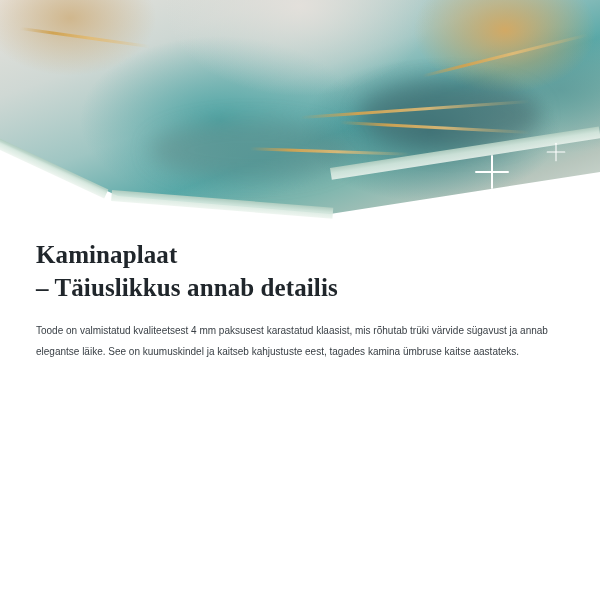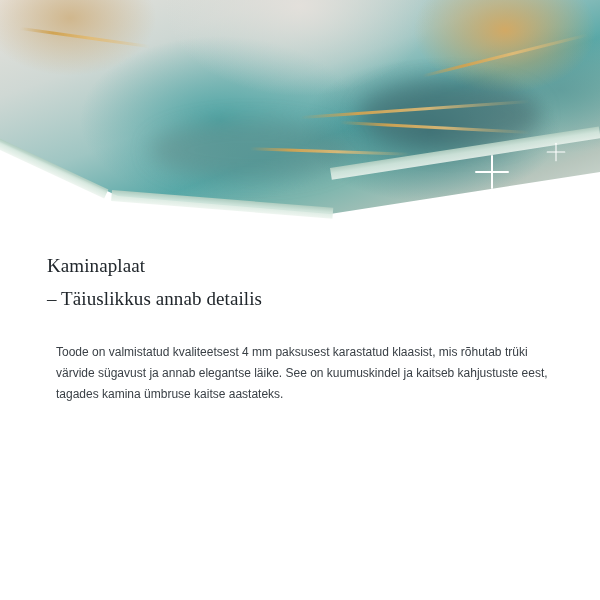--- a/index.html
+++ b/index.html
@@ -121,34 +121,34 @@
   .sparkle-2 { left: 556px; top: 152px; transform: scale(0.55); }
 
   
   .content {
     position: absolute;
     left: 0;
     top: 222px;
     width: 600px;
   }
   .title {
-    margin: 11px;
+    margin: 0;
     padding: 16px 36px 0 36px;
     font-family: "Liberation Serif", serif;
-    font-weight: 400;
-    font-size: 19px;
+    font-weight: 700;
+    font-size: 25px;
     line-height: 33px;
     color: #20262b;
     letter-spacing: 0.1px;
   }
   .title .line2 { display: block; }
   .body-text {
     margin: 0;
-    padding: 16px 36px 0 56px;
-    font-size: 12px;
+    padding: 16px 36px 0 36px;
+    font-size: 10px;
     line-height: 21px;
     color: #3a4046;
     max-width: 540px;
   }
 </style>
 </head>
 <body>
 
 <div class="page">
 

